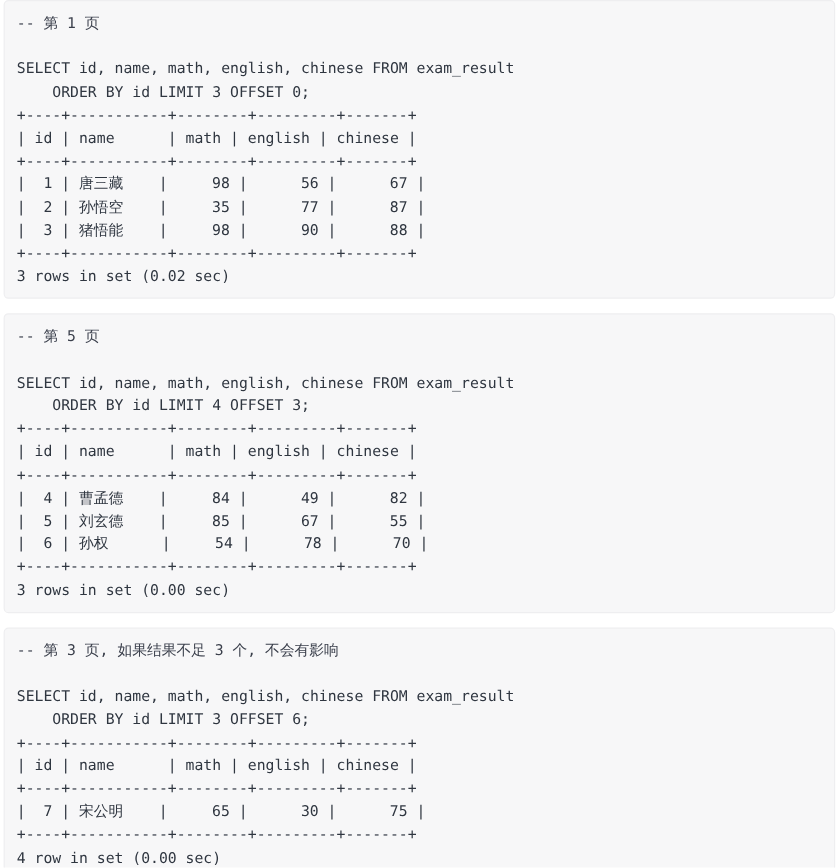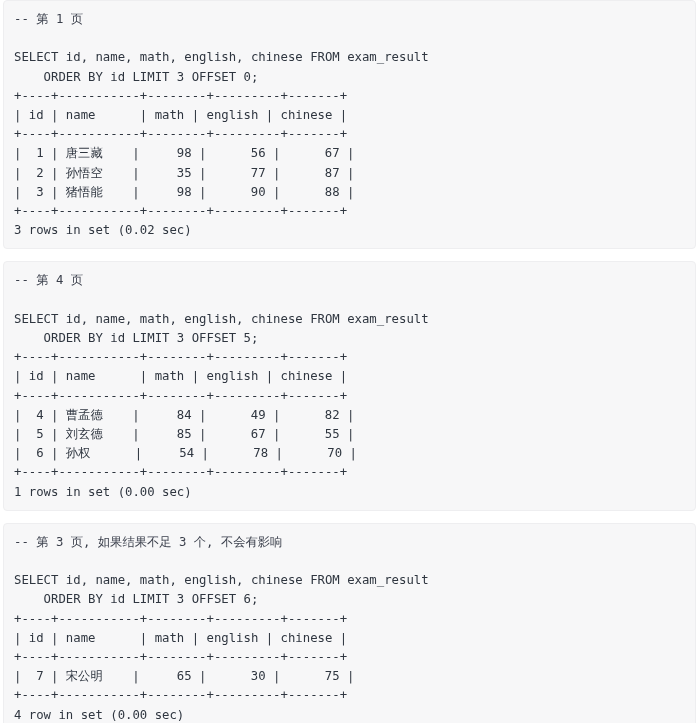--- a/index.html
+++ b/index.html
@@ -61,31 +61,31 @@
 <span>| id | name      | math | english | chinese |</span>
 <span>+----+-----------+--------+---------+-------+</span>
 <span>|  1 | 唐三藏    |     98 |      56 |      67 |</span>
 <span>|  2 | 孙悟空    |     35 |      77 |      87 |</span>
 <span>|  3 | 猪悟能    |     98 |      90 |      88 |</span>
 <span>+----+-----------+--------+---------+-------+</span>
 <span>3 rows in set (0.02 sec)</span></pre>
   </div>
 
   <div class="code-block">
-    <pre class="code"><span class="cmt">-- 第 4 页</span>
+    <pre class="code"><span class="cmt">-- 第 5 页</span>
 <span class="blank"></span><span>SELECT id, name, math, english, chinese FROM exam_result</span>
-<span>    ORDER BY id LIMIT 3 OFFSET 5;</span>
+<span>    ORDER BY id LIMIT 4 OFFSET 3;</span>
 <span>+----+-----------+--------+---------+-------+</span>
 <span>| id | name      | math | english | chinese |</span>
 <span>+----+-----------+--------+---------+-------+</span>
 <span>|  4 | 曹孟德    |     84 |      49 |      82 |</span>
 <span>|  5 | 刘玄德    |     85 |      67 |      55 |</span>
 <span>|  6 | 孙权      |     54 |      78 |      70 |</span>
 <span>+----+-----------+--------+---------+-------+</span>
-<span>1 rows in set (0.00 sec)</span></pre>
+<span>3 rows in set (0.00 sec)</span></pre>
   </div>
 
   <div class="code-block">
     <pre class="code"><span class="cmt">-- 第 3 页, 如果结果不足 3 个, 不会有影响</span>
 <span class="blank"></span><span>SELECT id, name, math, english, chinese FROM exam_result</span>
 <span>    ORDER BY id LIMIT 3 OFFSET 6;</span>
 <span>+----+-----------+--------+---------+-------+</span>
 <span>| id | name      | math | english | chinese |</span>
 <span>+----+-----------+--------+---------+-------+</span>
 <span>|  7 | 宋公明    |     65 |      30 |      75 |</span>

